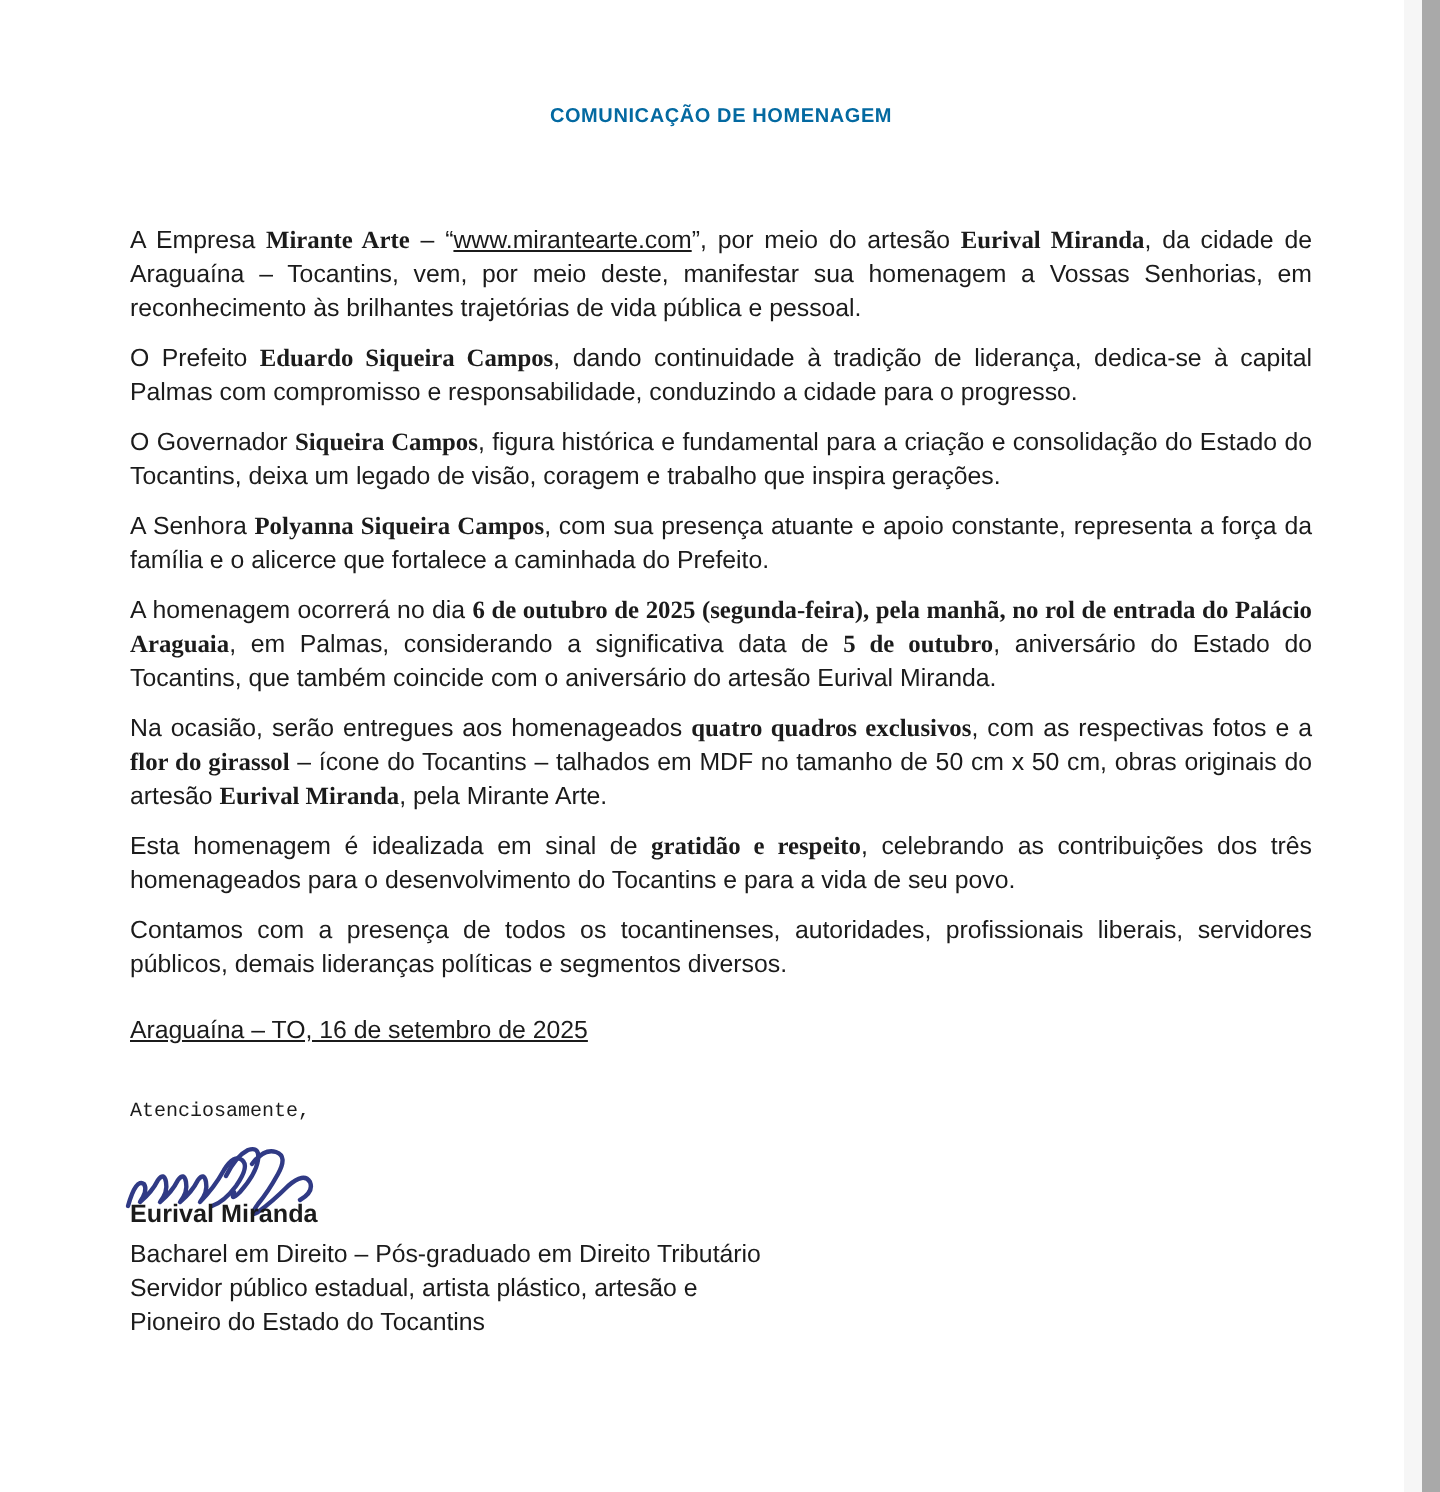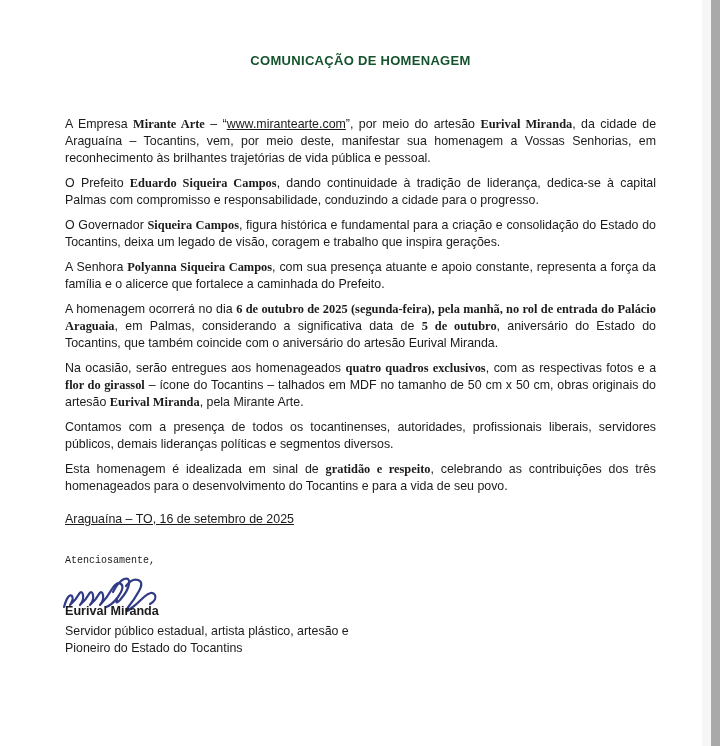--- a/index.html
+++ b/index.html
@@ -19,26 +19,26 @@
   .viewer-edge-thumb {
     position: absolute; top: 0; right: 0;
     width: 9px; height: 746px;
     background: #a9a9a9;
   }
   .doc {
     position: absolute; left: 65px; top: 53px;
     width: 591px;
   }
   .title {
-    font-size: 13px;
+    font-size: 10px;
     font-weight: bold;
     text-align: center;
     letter-spacing: 0.3px;
     margin: 0 0 48px 0;
-    color: #14532d;
+    color: #0369a1;
   }
   .para {
     font-size: 12.4px;
     line-height: 17px;
     text-align: justify;
     margin: 0 0 8px 0;
   }
   .b { font-weight: bold; font-family: Liberation Serif, serif; }
   .u { text-decoration: underline; }
   .date-line {
@@ -79,34 +79,35 @@
 
   <h1 class="title">COMUNICAÇÃO DE HOMENAGEM</h1>
 
   <div>
       <p class="para"><span>A Empresa </span><span class="b">Mirante Arte</span><span> – “</span><span class="u">www.mirantearte.com</span><span>”, por meio do artesão </span><span class="b">Eurival Miranda</span><span>, da cidade de Araguaína – Tocantins, vem, por meio deste, manifestar sua homenagem a Vossas Senhorias, em reconhecimento às brilhantes trajetórias de vida pública e pessoal.</span></p>
       <p class="para"><span>O Prefeito </span><span class="b">Eduardo Siqueira Campos</span><span>, dando continuidade à tradição de liderança, dedica-se à capital Palmas com compromisso e responsabilidade, conduzindo a cidade para o progresso.</span></p>
       <p class="para"><span>O Governador </span><span class="b">Siqueira Campos</span><span>, figura histórica e fundamental para a criação e consolidação do Estado do Tocantins, deixa um legado de visão, coragem e trabalho que inspira gerações.</span></p>
       <p class="para"><span>A Senhora </span><span class="b">Polyanna Siqueira Campos</span><span>, com sua presença atuante e apoio constante, representa a força da família e o alicerce que fortalece a caminhada do Prefeito.</span></p>
       <p class="para"><span>A homenagem ocorrerá no dia </span><span class="b">6 de outubro de 2025 (segunda-feira), pela manhã, no rol de entrada do Palácio Araguaia</span><span>, em Palmas, considerando a significativa data de </span><span class="b">5 de outubro</span><span>, aniversário do Estado do Tocantins, que também coincide com o aniversário do artesão Eurival Miranda.</span></p>
       <p class="para"><span>Na ocasião, serão entregues aos homenageados </span><span class="b">quatro quadros exclusivos</span><span>, com as respectivas fotos e a </span><span class="b">flor do girassol</span><span> – ícone do Tocantins – talhados em MDF no tamanho de 50 cm x 50 cm, obras originais do artesão </span><span class="b">Eurival Miranda</span><span>, pela Mirante Arte.</span></p>
+      <p class="para"><span>Esta homenagem é idealizada em sinal de </span><span class="b">gratidão e respeito</span><span>, celebrando as contribuições dos três homenageados para o desenvolvimento do Tocantins e para a vida de seu povo.</span></p>
       <p class="para"><span>Contamos com a presença de todos os tocantinenses, autoridades, profissionais liberais, servidores públicos, demais lideranças políticas e segmentos diversos.</span></p>
-      <p class="para"><span>Esta homenagem é idealizada em sinal de </span><span class="b">gratidão e respeito</span><span>, celebrando as contribuições dos três homenageados para o desenvolvimento do Tocantins e para a vida de seu povo.</span></p>
     </div>
 
   <div class="date-line">Araguaína – TO, 16 de setembro de 2025</div>
 
   <div class="closing">Atenciosamente,</div>
 
   <div>
     <svg class="sig-svg" width="105" height="42" viewBox="0 0 105 42">
       <path d="M4 31 Q8 17 12 20 Q14 23 10 29 Q16 24 19 18 Q22 14 23 19 Q24 24 20 29 Q26 24 29 18 Q32 14 33 19 Q34 24 30 29 Q36 24 39 18 Q42 14 43 19 Q44 24 40 29 Q47 22 52 13 Q57 5 61 8 Q65 11 58 21 Q52 29 46 31" fill="none" stroke="#303a85" stroke-width="2.2" stroke-linecap="round" stroke-linejoin="round"></path>
       <path d="M53 16 Q58 6 64 3 Q70 1 69 8 Q68 15 60 24 Q55 29 57 24" fill="none" stroke="#303a85" stroke-width="2.2" stroke-linecap="round" stroke-linejoin="round"></path>
       <path d="M66 10 Q72 2 78 4 Q84 6 79 15 Q74 24 69 30 Q64 37 69 34 Q76 29 84 21 Q92 14 95 19 Q97 24 90 28" fill="none" stroke="#303a85" stroke-width="2.2" stroke-linecap="round" stroke-linejoin="round"></path>
     </svg>
     <div class="sig-name">Eurival Miranda</div>
     <div class="sig-lines">
+        <div class="sig-line">Bacharel em Direito – Pós-graduado em Direito Tributário</div>
         <div class="sig-line">Servidor público estadual, artista plástico, artesão e</div>
         <div class="sig-line">Pioneiro do Estado do Tocantins</div>
       </div>
   </div>
 
 </div>
 
 </body></html>

